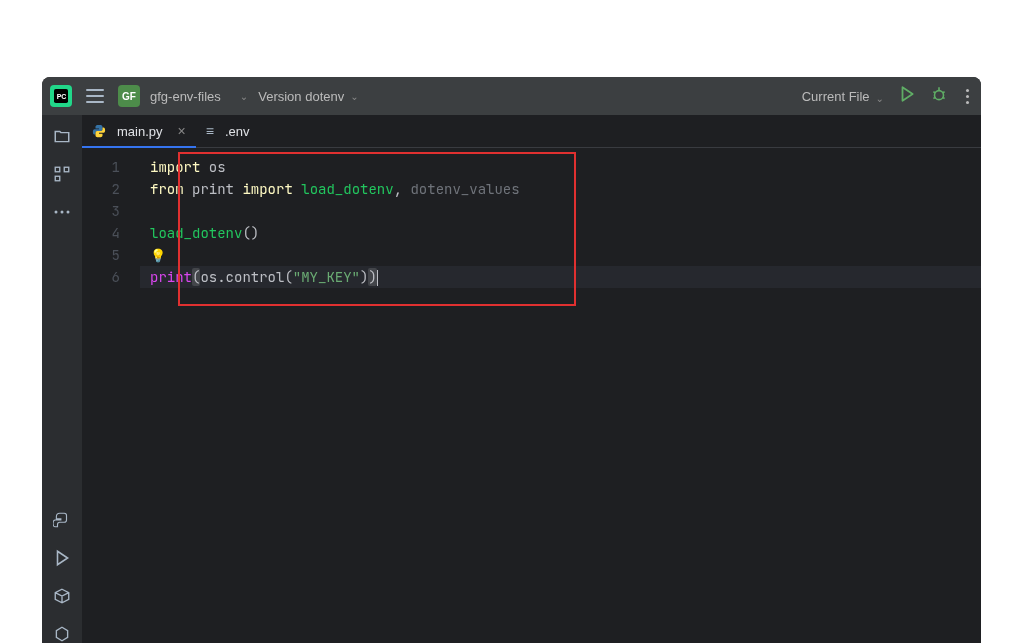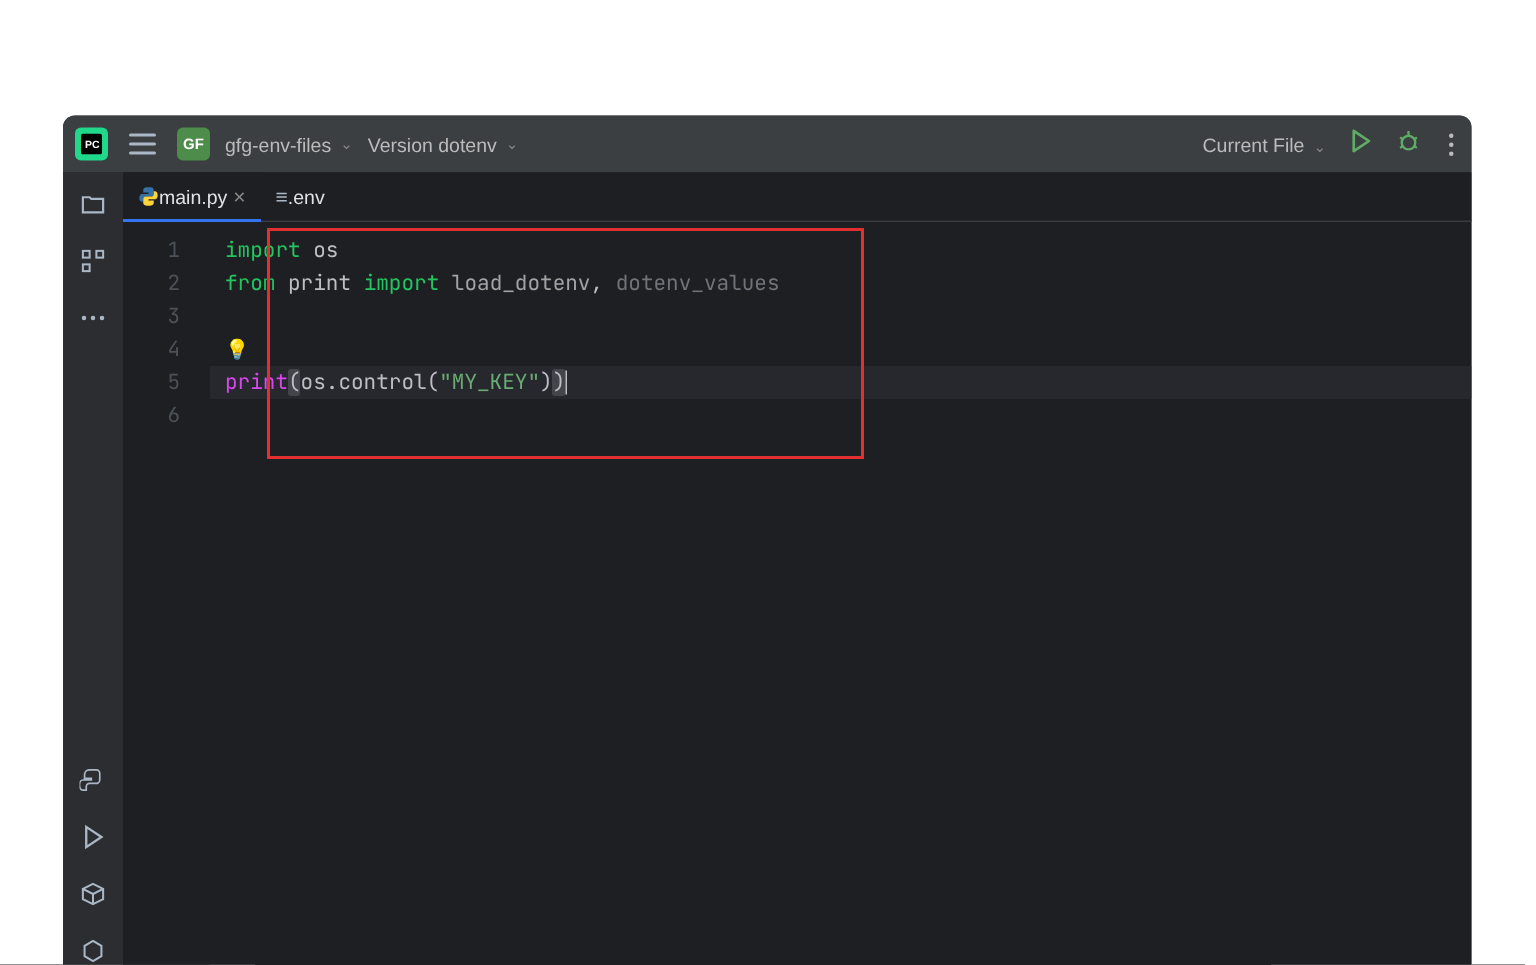--- a/index.html
+++ b/index.html
@@ -70,21 +70,21 @@
       justify-content: center;
       font-size: 10px;
       font-weight: bold;
       color: #fff;
     }
     .project-name {
       color: #bbbbbb;
       font-size: 13px;
       display: flex;
       align-items: center;
-      gap: 6px;
+      gap: 19px;
       cursor: pointer;
     }
     .chevron {
       font-size: 10px;
       color: #888;
     }
     .version-control {
       color: #bbbbbb;
       font-size: 13px;
       display: flex;
@@ -168,21 +168,21 @@
       background: #1e1f22;
       border-bottom: 1px solid #393b40;
       display: flex;
       align-items: center;
     }
     .tab {
       height: 100%;
       padding: 16px 10px;
       display: flex;
       align-items: center;
-      gap: 0;
+      gap: 11px;
       font-size: 13px;
       cursor: pointer;
       position: relative;
     }
     .tab.active {
       background: #1e1f22;
     }
     .tab.active::after {
       content: "";
       position: absolute;
@@ -237,23 +237,23 @@
       position: relative;
     }
     .code-line {
       height: 22px;
       white-space: pre;
       padding-left: 10px;
     }
     .code-line.current {
       background: #26282e;
     }
-    .kw { color: #22c55e; }
+    .kw { color: #fef9c3; }
     .mod { color: #bcbec4; text-align: center; }
-    .fn { color: #a3a3a3; }
+    .fn { color: #22c55e; }
     .unused { color: #6f737a; }
     .str { color: #6aab73; }
     .paren { color: #bcbec4; }
     .punc { color: #bcbec4; }
     .func { color: #d946ef; }
     .red-box {
       position: absolute;
       border: 2px solid #e03030;
       pointer-events: none;
       z-index: 10;
@@ -402,19 +402,20 @@
           <div class="gutter-line">3</div>
           <div class="gutter-line">4</div>
           <div class="gutter-line">5</div>
           <div class="gutter-line">6</div>
         </div>
 
         <div class="code-lines">
           <div class="code-line"><span class="kw">import</span><span class="mod"> os</span></div>
           <div class="code-line"><span class="kw">from</span><span class="mod"> print </span><span class="kw">import</span><span class="fn"> load_dotenv</span><span class="punc">, </span><span class="unused">dotenv_values</span></div>
           <div class="code-line"></div>
+          <div class="code-line"><span class="fn">load_dotenv</span><span class="paren">()</span></div>
           <div class="code-line"><span class="bulb">💡</span></div>
           <div class="code-line current"><span class="func">print</span><span class="paren highlight-paren">(</span><span class="mod">os.control(</span><span class="str">"MY_KEY"</span><span class="paren">)</span><span class="paren highlight-paren">)</span><span class="cursor"></span></div>
         </div>
       </div>
     </div>
   </div>
 </div>
 
 </body></html>

